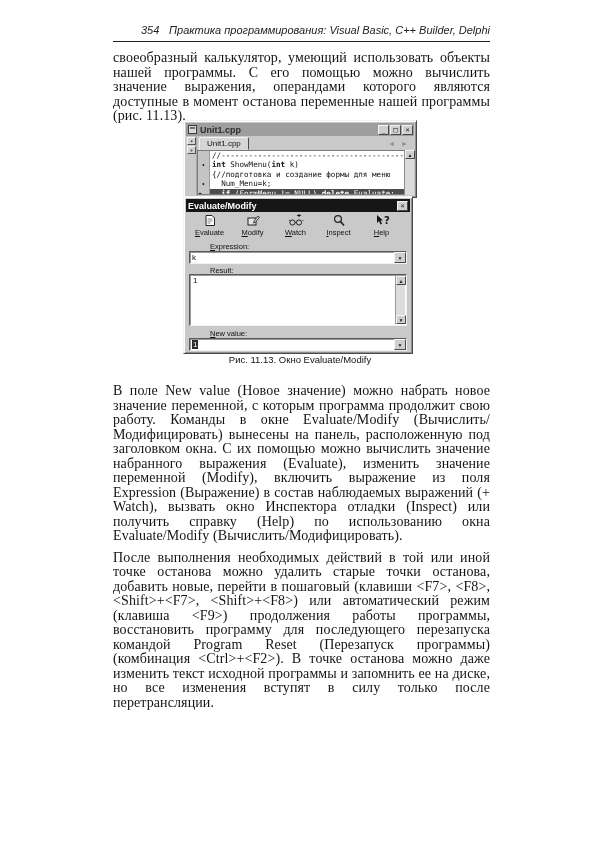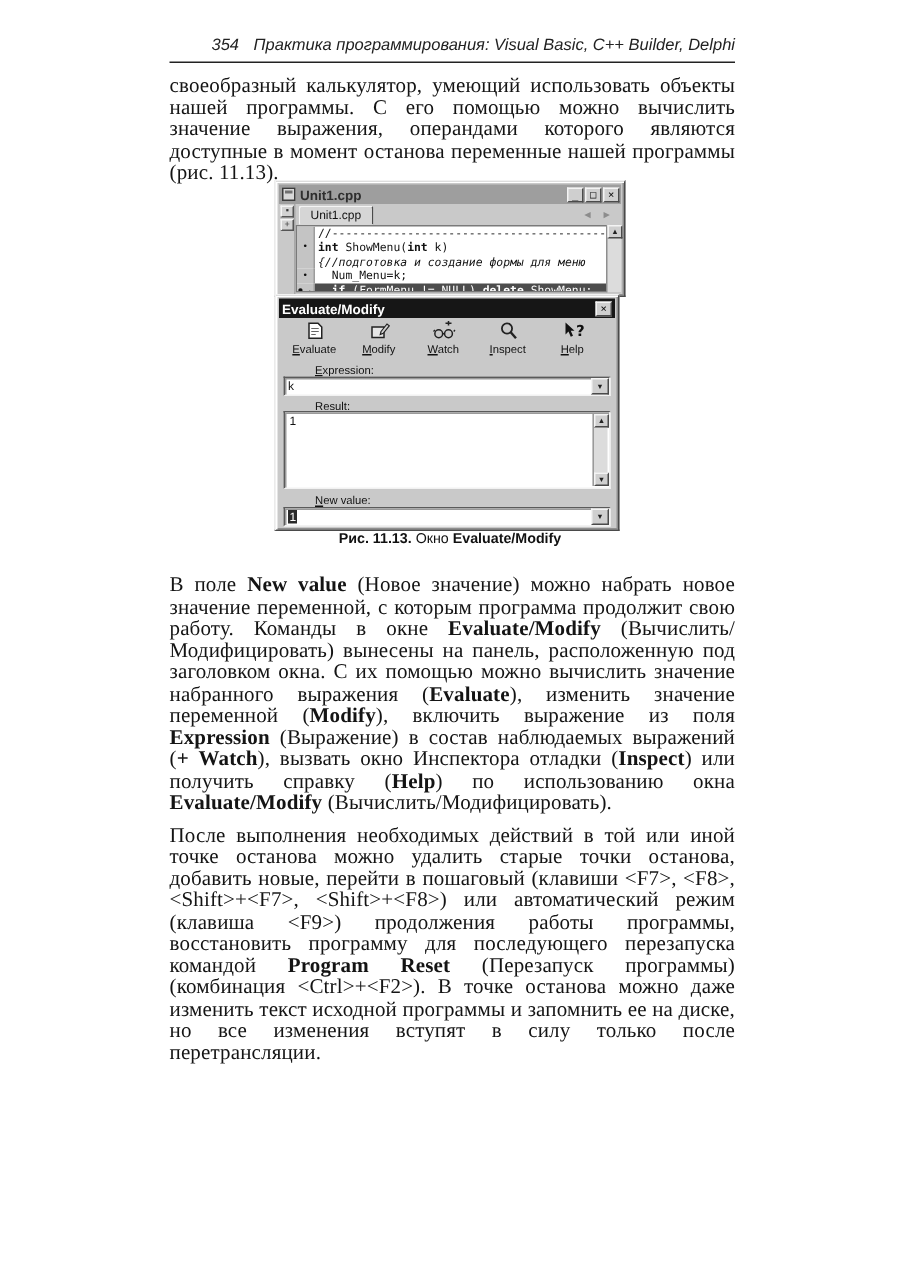--- a/index.html
+++ b/index.html
@@ -24,22 +24,22 @@
   .runhead .rtitle{position:absolute;right:0;top:0;}
   .headrule{position:absolute;top:41px;left:113px;width:377px;border-top:1.4px solid #222;}
   
   .para{
     font-size:14px;line-height:14.5px;text-align:justify;color:#141414;
     letter-spacing:.1px;
   }
   .p1{position:absolute;top:51px;left:113px;width:377px;}
   .textcol{position:absolute;top:384px;left:113px;width:377px;}
   .textcol .para + .para{margin-top:7px;}
-  .b{font-weight:bold;}
-  .i{font-style:italic;text-align:center;}
+  .b{font-weight:normal;}
+  .i{text-align:center;}
   
   .figure{position:absolute;left:183px;top:120px;width:234px;height:234px;font-family:"Liberation Sans", sans-serif;}
   .bevel-out{border:1px solid;border-color:#f2f2f2 #4a4a4a #4a4a4a #f2f2f2;box-shadow:inset 1px 1px 0 #fff, inset -1px -1px 0 #8f8f8f;}
   .bevel-in{border:1px solid;border-color:#5a5a5a #f2f2f2 #f2f2f2 #5a5a5a;box-shadow:inset 1px 1px 0 #9a9a9a;}
   
   .editor{position:absolute;left:0;top:0;width:234px;height:78px;background:var(--win-gray);}
   .etitle{position:absolute;left:2px;top:2px;right:2px;height:13px;background:var(--inactive-title);display:flex;align-items:center;padding:0 1px;}
   .etitle .wicon{width:9px;height:9px;background:#d9d9d9;border:1px solid #3c3c3c;margin:0 3px 0 1px;position:relative;}
   .etitle .wicon::after{content:"";position:absolute;left:1px;top:1px;right:1px;height:2px;background:#707070;}
   .etitle .ttext{font-size:9px;font-weight:bold;color:#2e2e2e;flex:1;white-space:nowrap;overflow:hidden;}
@@ -125,21 +125,21 @@
           <div class="code-row">
             <span class="gutter-cell"></span>
             <span class="code-text"><span class="i">{//подготовка и создание формы для меню</span></span>
           </div>
           <div class="code-row">
             <span class="gutter-cell">•</span>
             <span class="code-text"><span>  Num_Menu=k;</span></span>
           </div>
           <div class="code-row hl">
             <span class="gutter-cell">●→</span>
-            <span class="code-text"><span>  </span><span class="kw">if</span><span> (FormMenu != NULL) </span><span class="kw">delete</span><span> ShowMenu;</span></span>
+            <span class="code-text"><span>  </span><span class="kw">if</span><span> (FormMenu != NULL) </span><span class="kw">delete</span><span> Evaluate;</span></span>
           </div>
         </div>
     </div>
     <div class="escroll">
       <div class="sbtn">▲</div>
     </div>
   </div>
 
   <div class="dialog bevel-out">
     <div class="dtitle">

